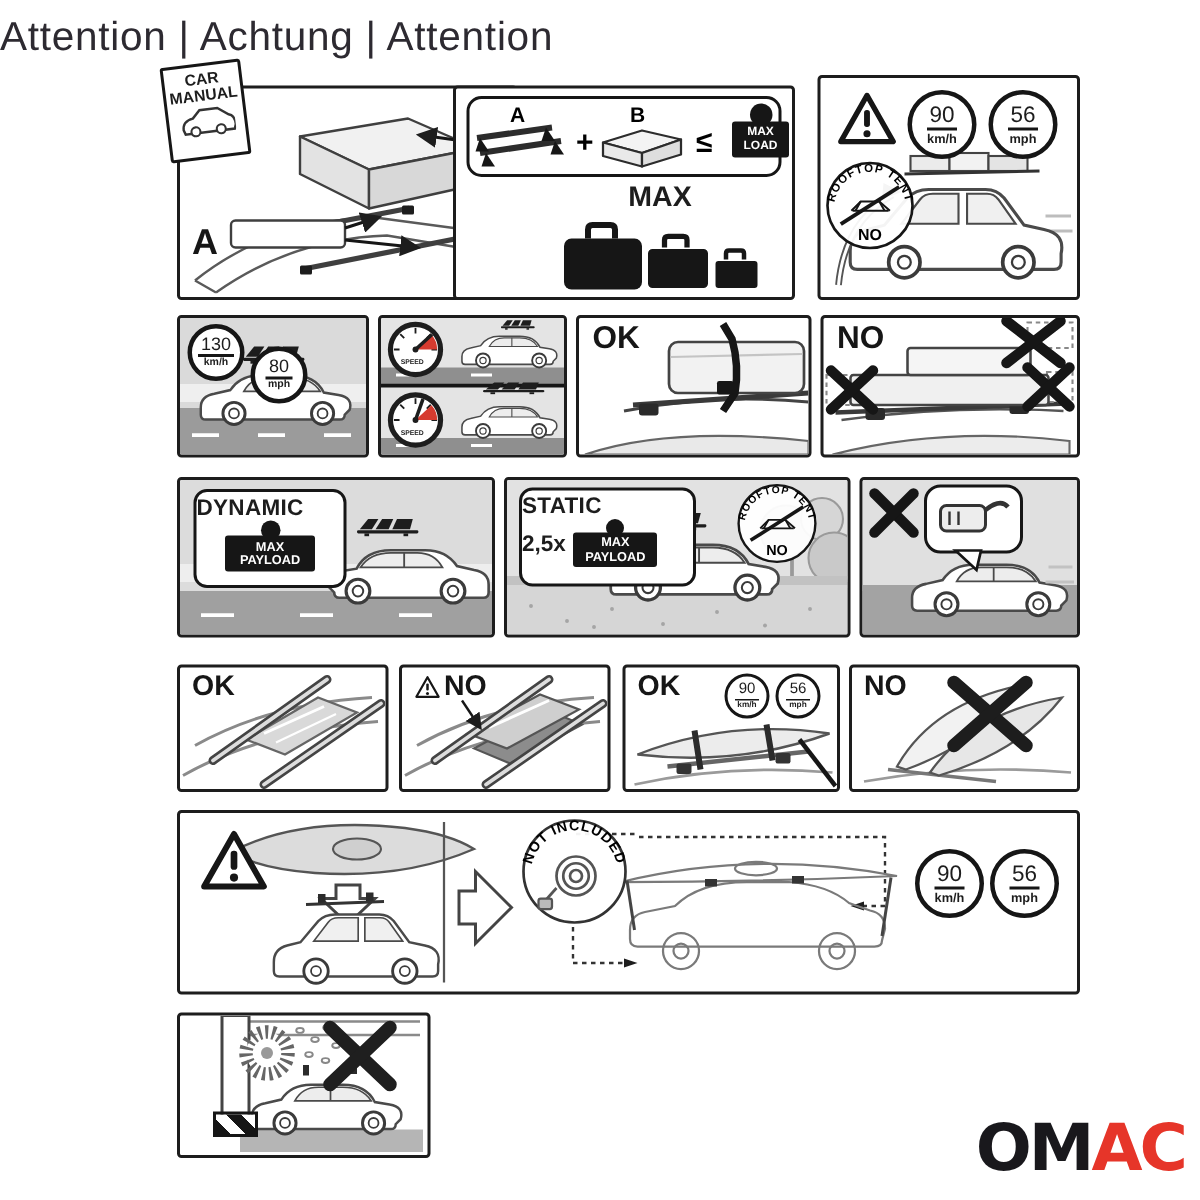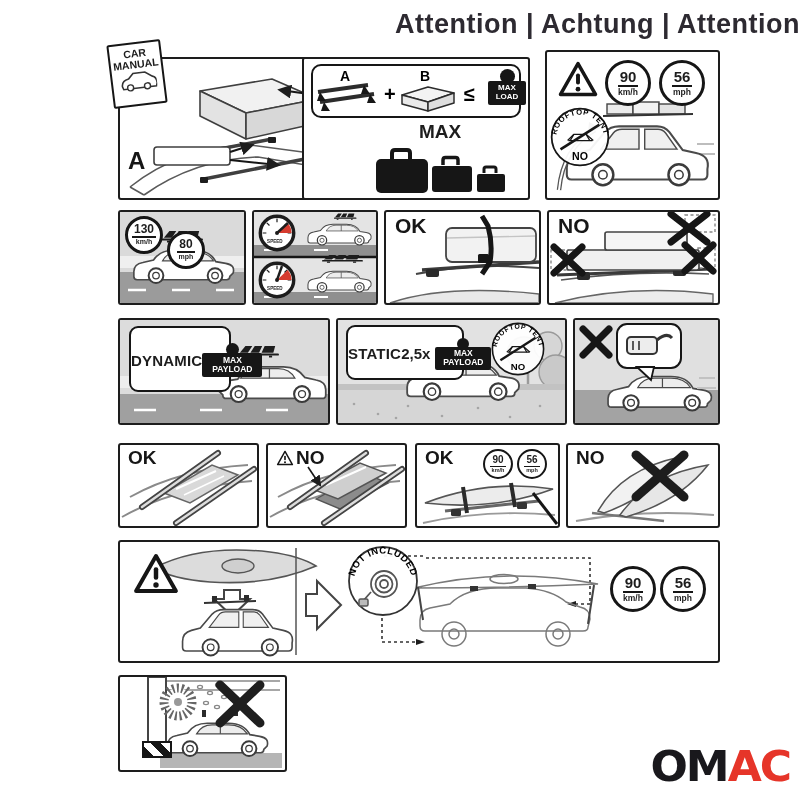--- a/index.html
+++ b/index.html
@@ -1,35 +1,35 @@
 <!DOCTYPE html>
 <html><head>
 <meta charset="utf-8">
 <style>
   *{box-sizing:border-box}
   html,body{margin:0;padding:0}
   body{width:800px;height:800px;background:#fff;font-family:"Liberation Sans","DejaVu Sans",sans-serif;color:#1d1d1d;position:relative;overflow:hidden}
   svg{font-family:inherit}
-  .title{position:absolute;top:9px;left:0;width:100%;text-align:right;font-size:27px;font-weight:700;letter-spacing:.5px;color:#2d2a31}
+  .title{position:absolute;top:9px;left:0;width:100%;text-align:left;font-size:27px;font-weight:400;letter-spacing:.5px;color:#2d2a31}
   .panel{position:absolute;border:2px solid #1d1d1d;border-radius:3px;background:#fff;overflow:hidden}
   .panel svg.art{position:absolute;left:0;top:0;width:100%;height:100%}
   .lbl{position:absolute;font-weight:800;z-index:4;color:#161616}
   .badge{position:absolute;background:#fff;border:3px solid #161616;border-radius:50%;display:flex;flex-direction:column;align-items:center;justify-content:center;z-index:5}
-  .badge .v{font-weight:700;line-height:1;border-bottom:2px solid #161616;padding:0 2px 1px;text-align:center}
+  .badge .v{font-weight:400;line-height:1;border-bottom:2px solid #161616;padding:0 2px 1px;text-align:center}
   .badge .u{line-height:1.25;font-weight:600}
   .b46{width:46px;height:46px}.b46 .v{font-size:15px}.b46 .u{font-size:8.5px}
   .b38{width:38px;height:38px}.b38 .v{font-size:12px}.b38 .u{font-size:7px}
   .b30{width:30px;height:30px;border-width:2.5px}.b30 .v{font-size:10px;border-bottom-width:1.5px}.b30 .u{font-size:5.5px}
   .warn{position:absolute;z-index:5}
   .stamp{position:absolute;z-index:6}
   .weight{display:flex;flex-direction:column;align-items:center;z-index:4}
   .weight .ball{background:#161616;border-radius:50%;margin-bottom:-3px}
   .weight .tag{background:#161616;color:#fff;font-weight:800;text-align:center;display:flex;flex-direction:column;justify-content:center;border-radius:2px}
   .weight.abs{position:absolute}
-  .sign{position:absolute;border:2.5px solid #161616;border-radius:9px;background:#fff;display:flex;flex-direction:row;align-items:center;z-index:3;padding-top:2px}
+  .sign{position:absolute;border:2.5px solid #161616;border-radius:9px;background:#fff;display:flex;flex-direction:column;z-index:3;padding-top:2px}
   .sign .t{font-weight:800;font-size:15px;letter-spacing:.2px}
   .sign .row{display:flex;align-items:center;gap:5px}
   .booklet{position:absolute;left:110px;top:42px;width:54px;height:64px;background:#fff;border:2.5px solid #161616;border-radius:2px;transform:rotate(-7deg);z-index:8;display:flex;flex-direction:column;align-items:center;padding-top:4px}
   .booklet .t{font-size:10.5px;font-weight:800;line-height:1.05;text-align:center}
   .maxweight{position:absolute;text-align:center;font-weight:800;font-size:19px;line-height:1.12;z-index:4}
   .hazard{position:absolute;background:repeating-linear-gradient(45deg,#161616 0 7px,#fff 7px 14px);border:2px solid #161616;z-index:4}
   .oknolabel{display:flex;align-items:center;gap:2px}
   .logo{position:absolute;left:618px;top:740px;width:172px;text-align:right;font-size:44px;font-weight:800;letter-spacing:-2px;font-family:"DejaVu Sans",sans-serif;transform:scaleY(.98)}
   .logo .k{color:#19181c}.logo .r{color:#e63529}
 </style>
@@ -361,21 +361,21 @@
       <circle cx="140" cy="88" r="1.3"></circle>
         <circle cx="172" cy="97" r="1.3"></circle>
         <circle cx="202" cy="86" r="1.3"></circle>
         <circle cx="58" cy="98" r="1.3"></circle>
     </g>
     <g transform="translate(186,34) scale(-0.92,0.92)">
         <use href="#car-right"></use>
       </g>
     <use href="#bags3" transform="translate(92,22) scale(0.62)"></use>
   </svg>
-  <div class="sign" style="left:8px;top:5px;width:118px;height:55px">
+  <div class="sign" style="left:8px;top:5px;width:118px;height:66px">
     <div class="t">STATIC</div>
     <div class="row">
       <span style="font-size:15px;font-weight:800">2,5x</span>
       <div class="weight">
         <div class="ball" style="width:12px;height:12px"></div>
         <div class="tag" style="width:56px;height:23px;font-size:8.5px;line-height:1.1">
           <span>MAX</span>
           <span>PAYLOAD</span>
         </div>
       </div>

